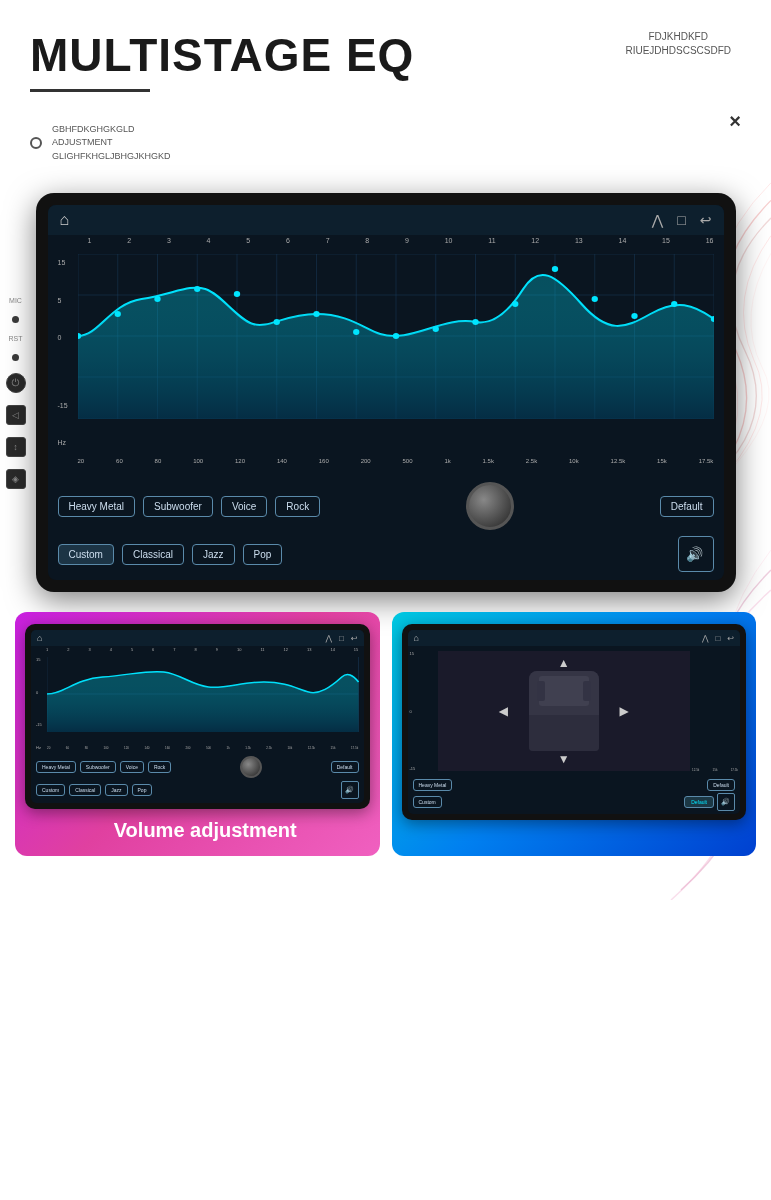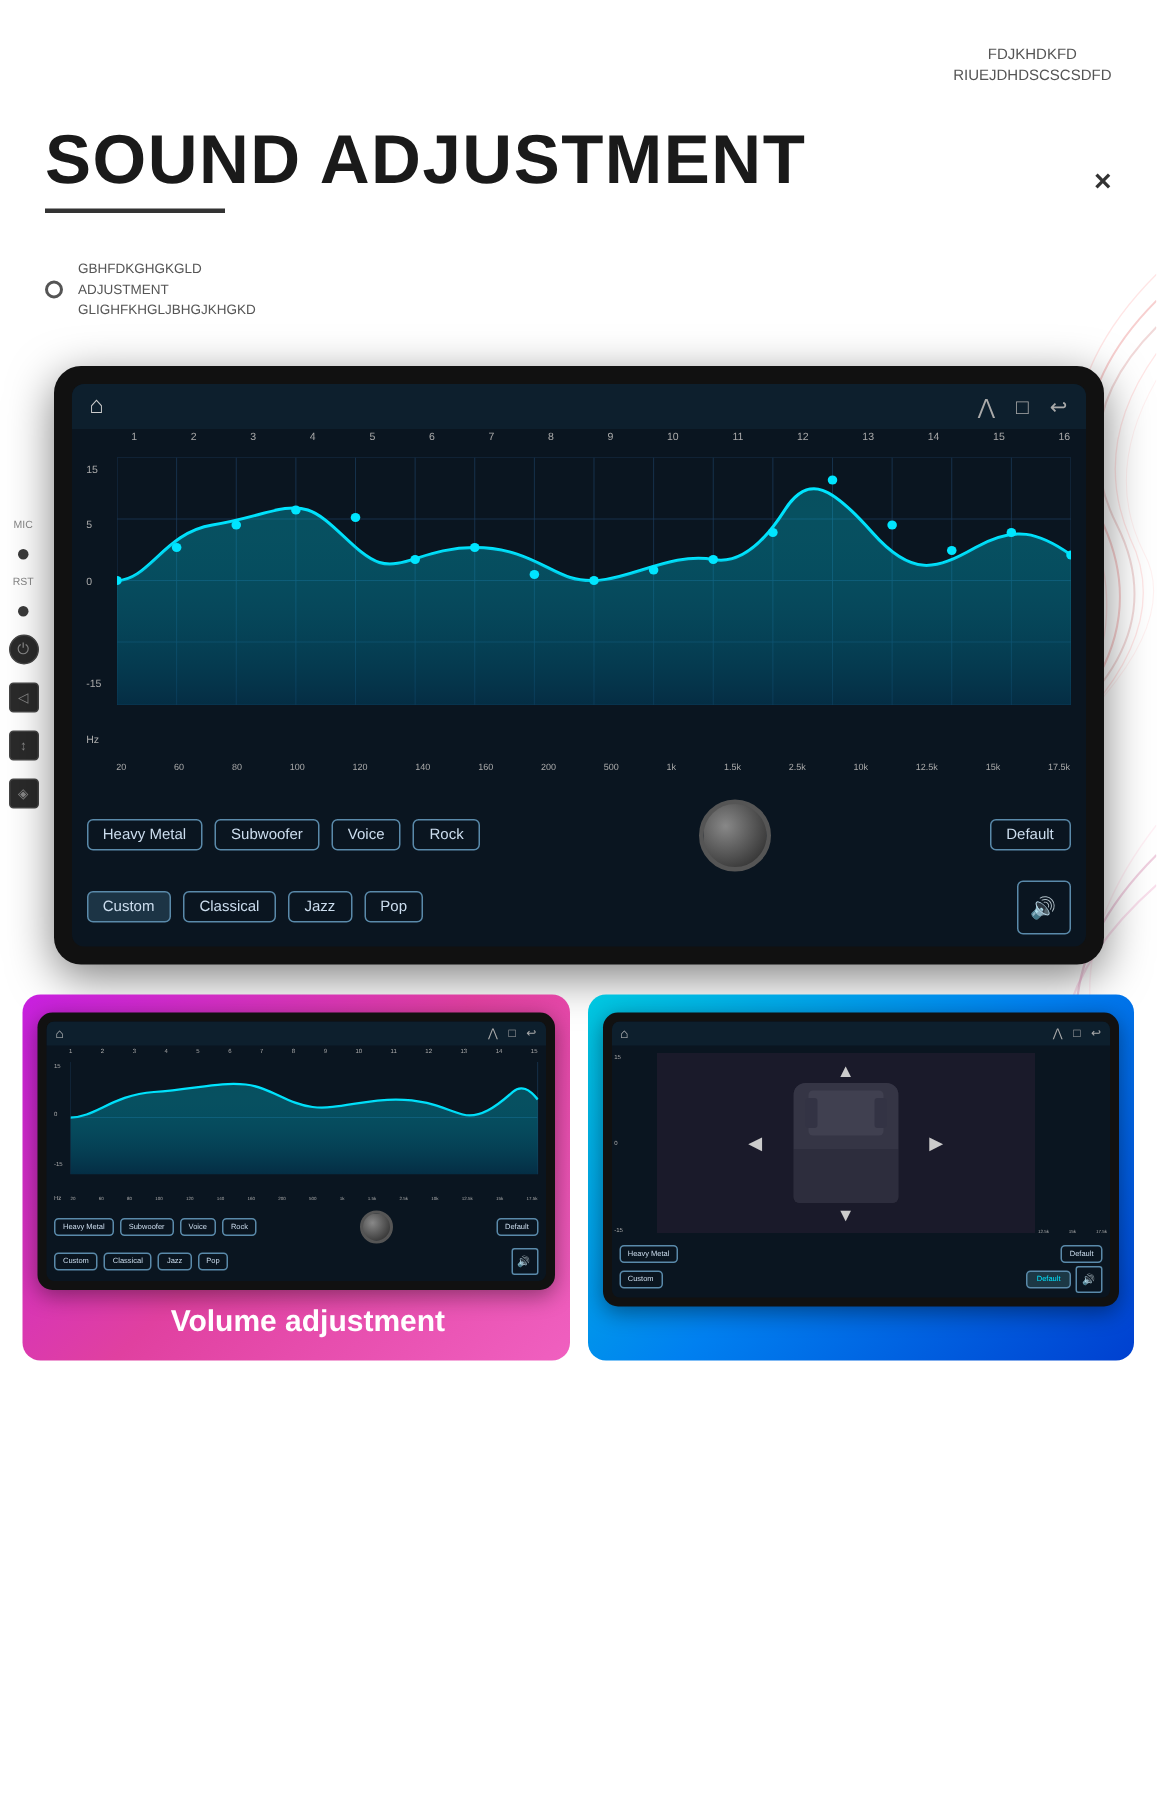--- a/index.html
+++ b/index.html
@@ -19,21 +19,21 @@
 
     
     .header-section {
       padding: 30px 30px 10px 30px;
       position: relative;
     }
 
     .top-right-text {
       position: absolute;
       top: 30px;
-      right: 30px;
+      right: 40px;
       font-size: 10px;
       color: #555;
       text-align: center;
       line-height: 1.4;
     }
 
     .close-btn {
       position: absolute;
       top: 110px;
       right: 30px;
@@ -340,22 +340,21 @@
 
 <div class="content-wrapper">
 
   <div class="header-section">
     <div class="top-right-text">
       <span>FDJKHDKFD</span><br>
       <span>RIUEJDHDSCSCSDFD</span>
     </div>
 
     <h1 class="main-title">
-      <br>
-      <span>SOUND ADJUSTMENT</span>
+      <span>MULTISTAGE EQ</span><br>
     </h1>
 
     <div class="title-underline"></div>
 
     <div class="subtitle-row">
       <div class="subtitle-dot"></div>
       <div class="subtitle-texts">
         <span>GBHFDKGHGKGLD</span>
         <span>ADJUSTMENT</span>
         <span>GLIGHFKHGLJBHGJKHGKD</span>

